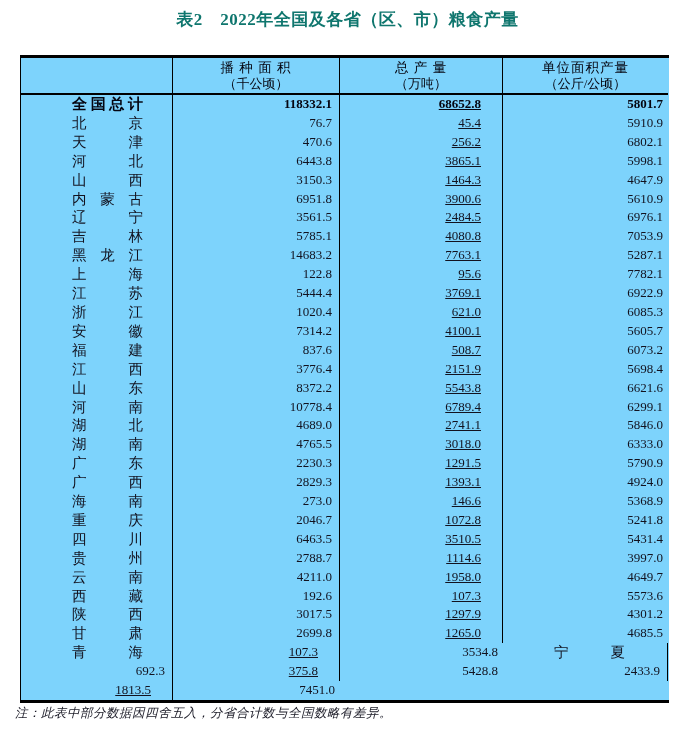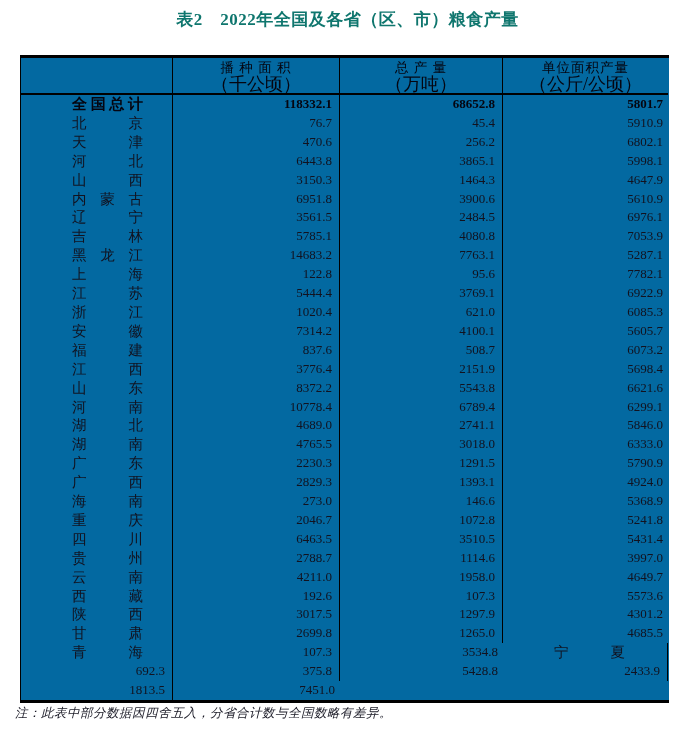--- a/index.html
+++ b/index.html
@@ -21,51 +21,51 @@
   }
 
   .tbl {
     position:absolute; left:20px; top:55px;
     width:648px;
     border-top:3px solid #000;
     border-bottom:3px solid #000;
     border-left:1px solid #000;
     display:grid;
     grid-template-columns:152px 167px 163px 165px;
-    background:#0369a1;
+    background:#7dd3fc;
   }
   .hcell {
     height:37px;
     border-bottom:2px solid #000;
     display:flex; flex-direction:column;
     align-items:center; justify-content:center;
     font-size:13.5px;
     line-height:16px;
     color:#050510;
     box-sizing:border-box;
   }
   .hcell .hl1 { letter-spacing:1px; }
-  .hcell .hl2 { font-size:18px; }
+  .hcell .hl2 { font-size:13px; }
   .c0,.c1,.c2 { border-right:1px solid #000; }
 
   .dcell {
     height:18.91px; line-height:18.91px;
     white-space:nowrap; overflow:hidden;
     box-sizing:border-box;
     color:#12121f;
   }
   .dcell.namecell { padding-left:51px; font-size:14.5px; }
   .namecell .jn {
     display:inline-block; width:71px;
     text-align:justify; text-align-last:justify;
     vertical-align:top;
   }
   .dcell.num { text-align:right; font-size:13px; }
   .dcell.num.c1 { padding-right:7px; }
-  .dcell.num.c2 { padding-right:7px; }
+  .dcell.num.c2 { padding-right:21px;text-decoration:underline; }
   .dcell.num.c3 { padding-right:5px; }
   .em { font-weight:bold; color:#050510; }
   .em .jn { font-size:15px; }
 
   .footnote {
     position:absolute; left:15px; top:705px;
     font-size:12.5px; font-style:italic;
     letter-spacing:0.5px;
     color:#1a1a26;
   }

